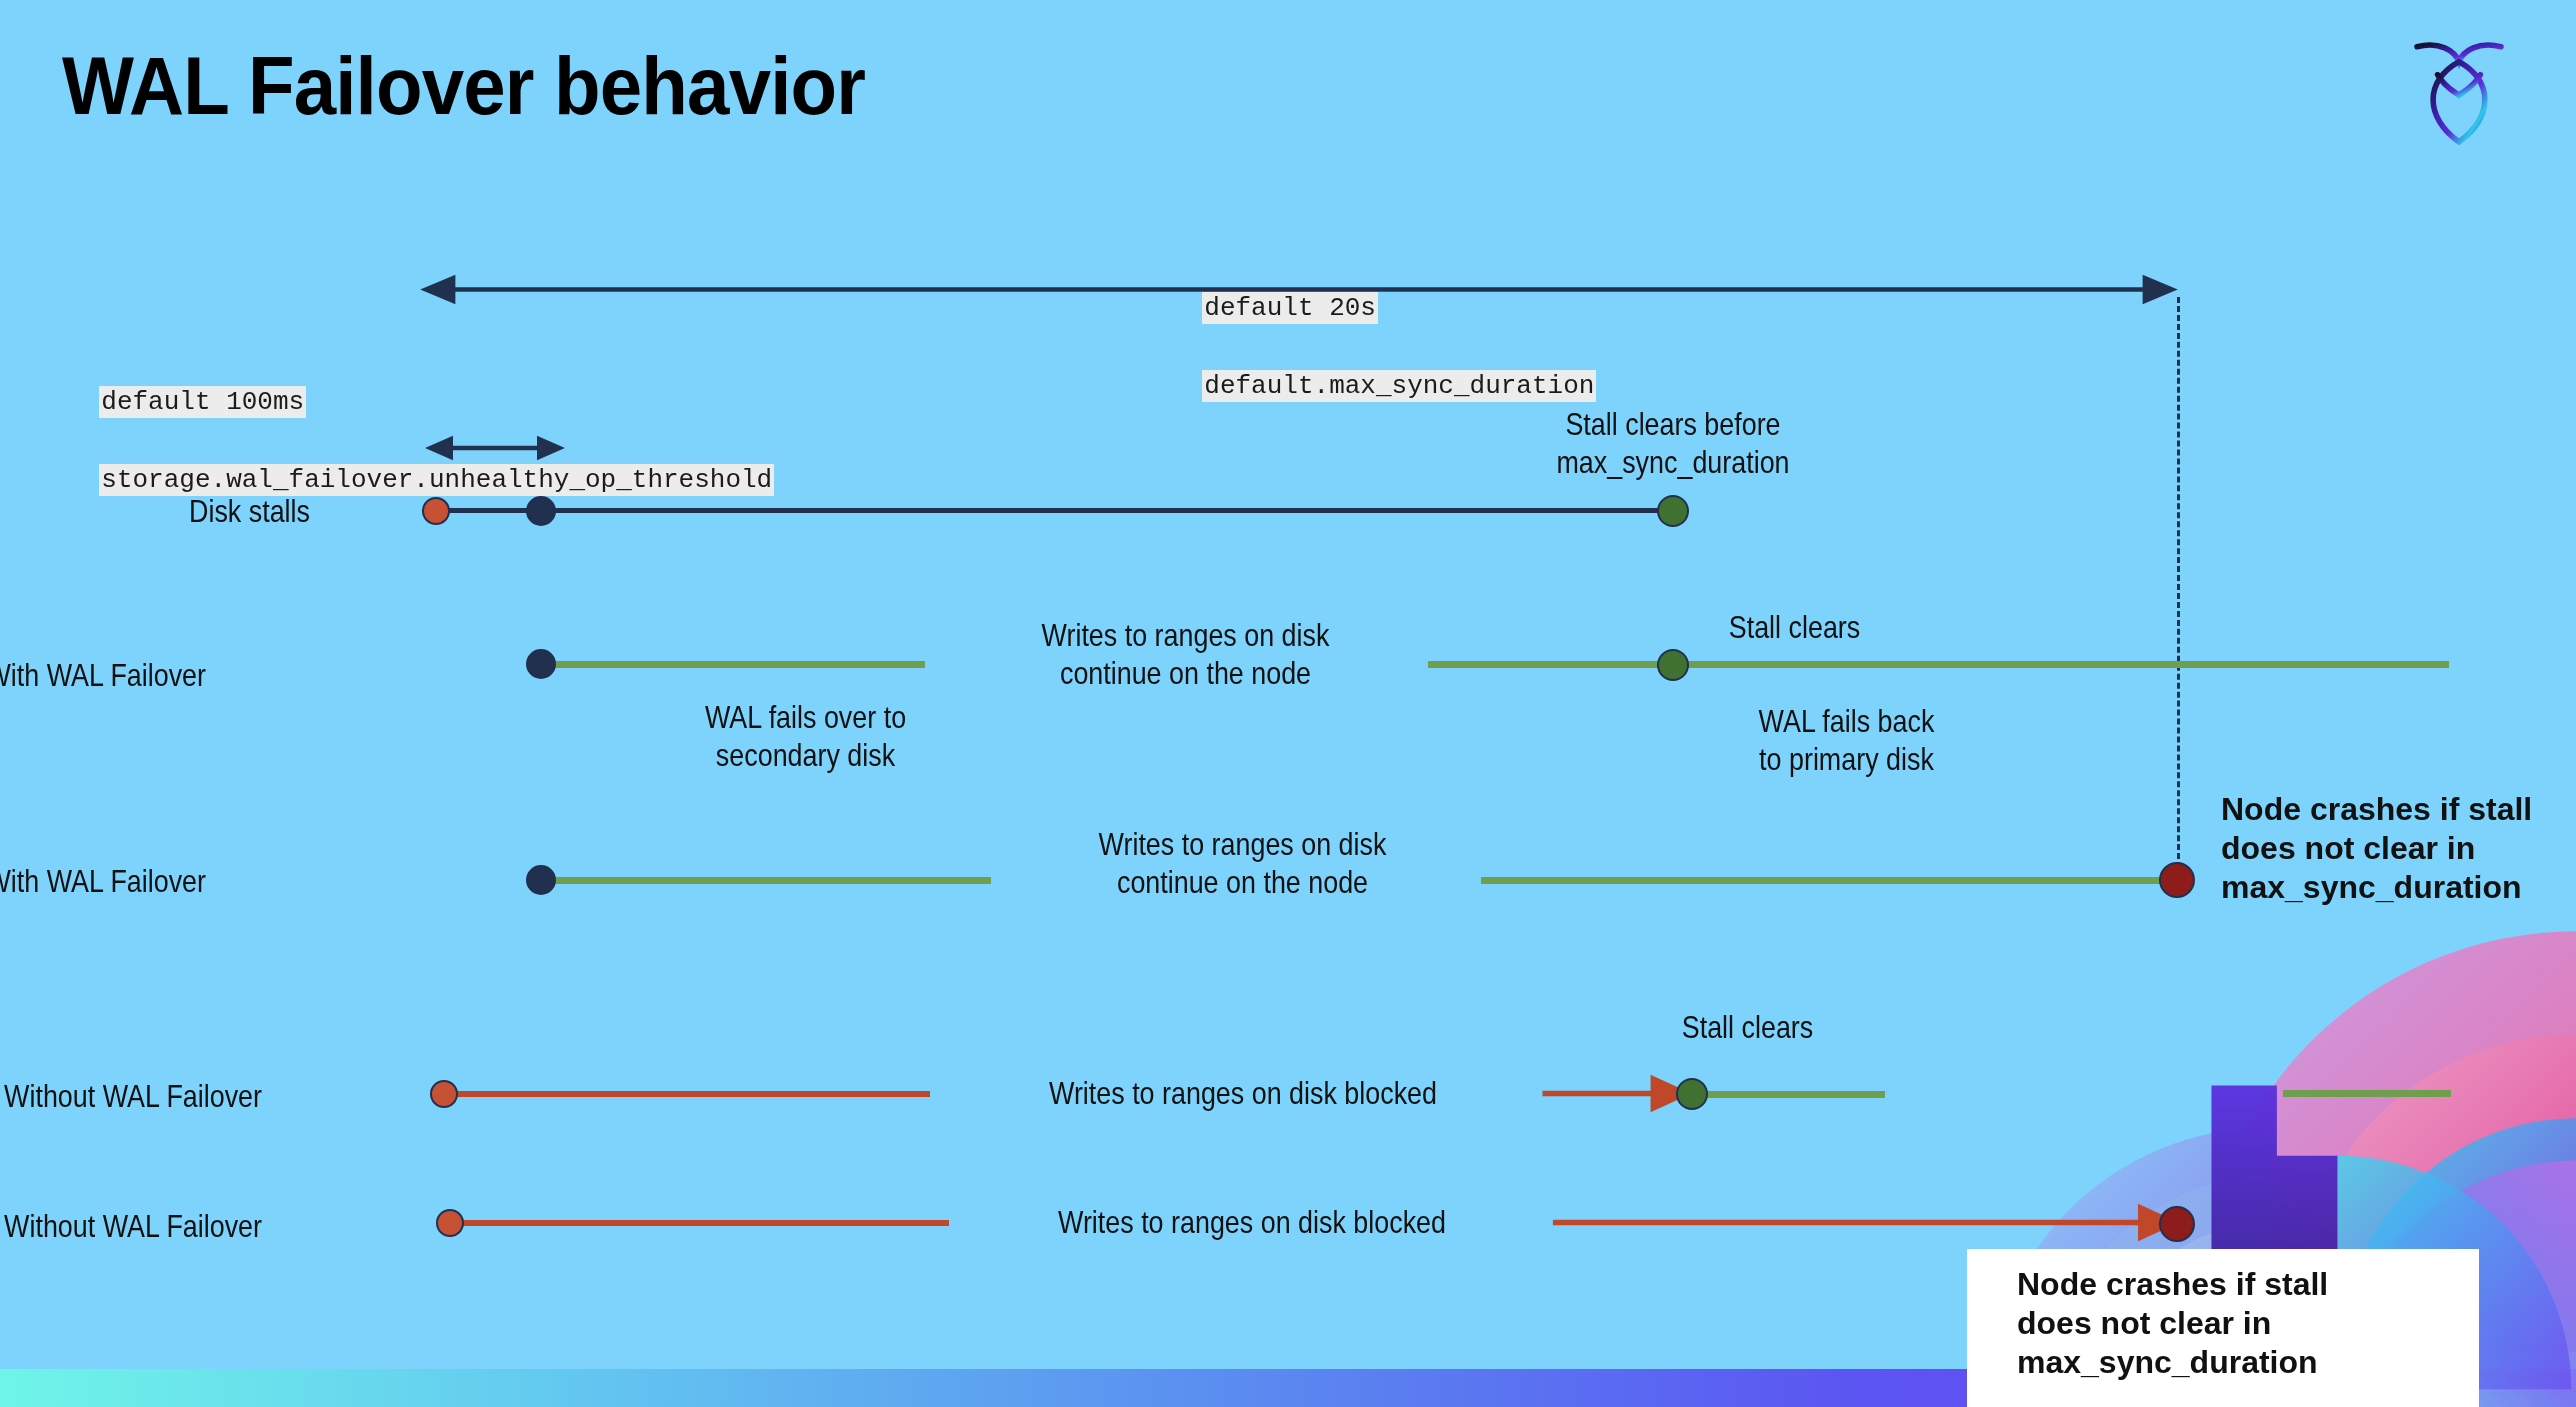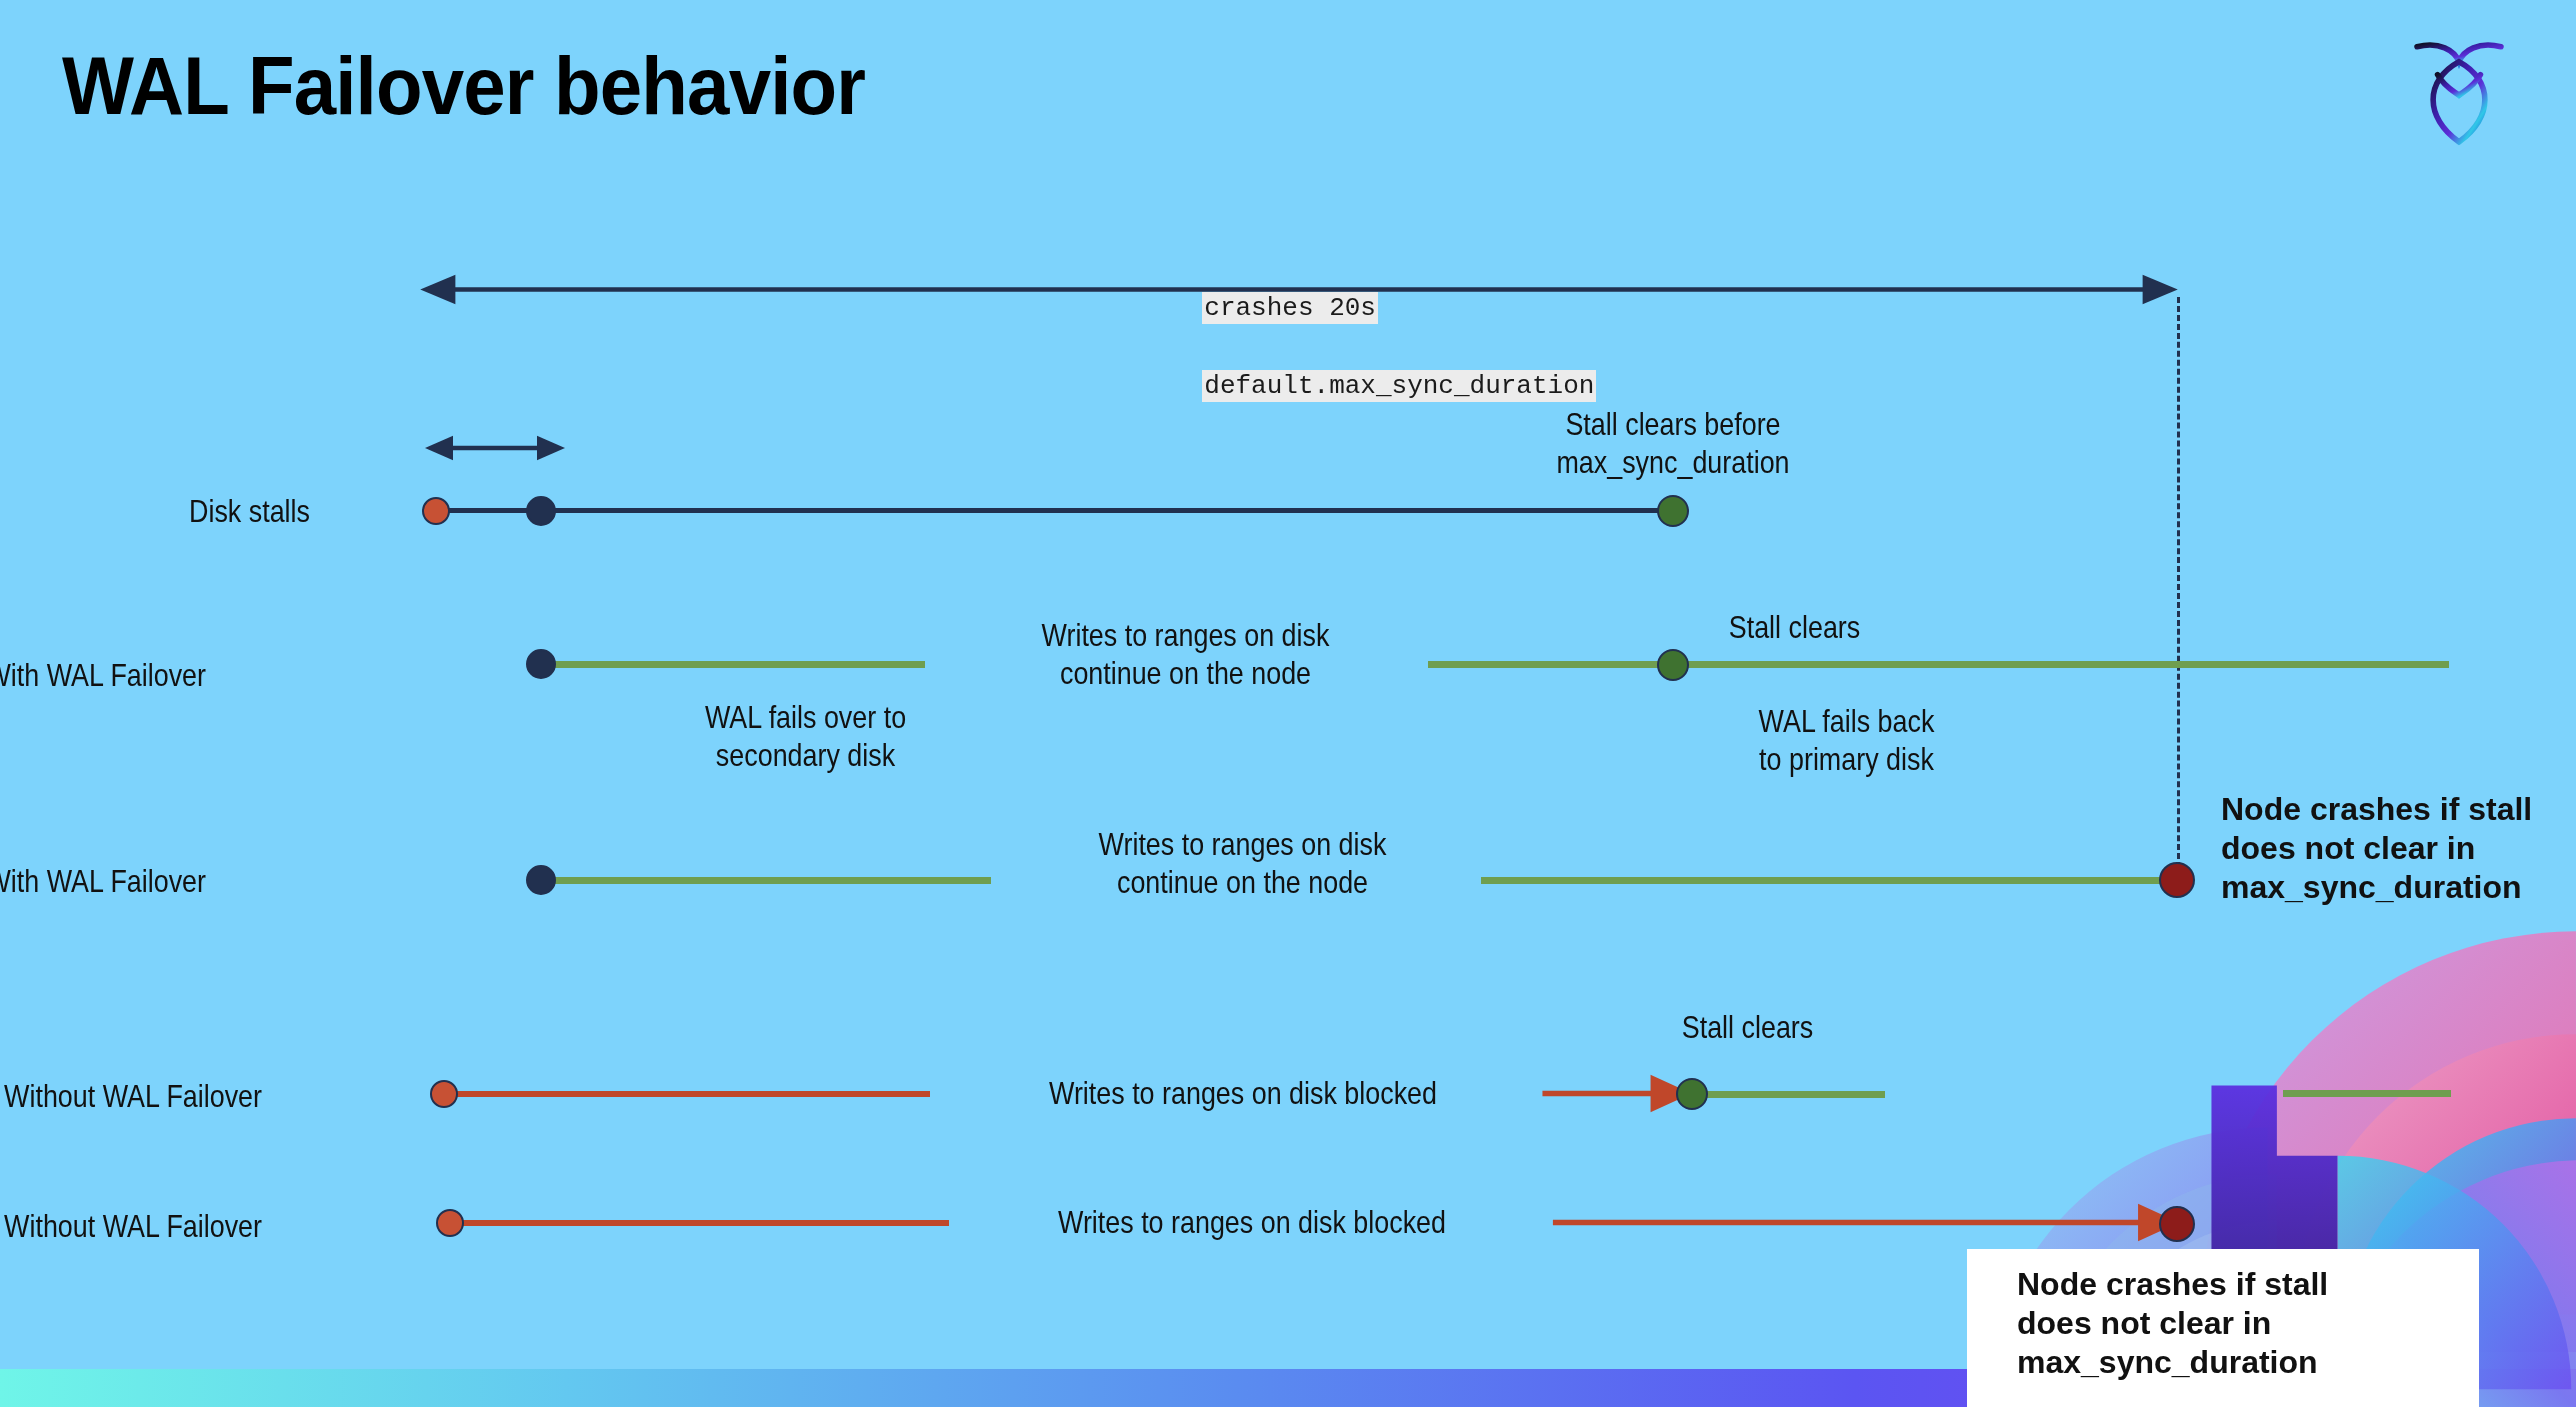--- a/index.html
+++ b/index.html
@@ -134,24 +134,28 @@
     </svg>
   </div>
 
   <svg class="arrow" style="left:411px;top:271px;" width="1776" height="37" viewBox="0 0 1900 40">
     <line x1="30" y1="20" x2="1875" y2="20" stroke="#21304f" stroke-width="5"></line>
     <polygon points="0,20 38,4 38,36" fill="#21304f"></polygon>
     <polygon points="1900,20 1862,4 1862,36" fill="#21304f"></polygon>
   </svg>
 
   <div class="code" style="left:1140px;top:250px;">
-    <span>crashes 20s</span><br>
+    <span>default 20s</span><br>
     <span>default.max_sync_duration</span>
   </div>
 
+  <div class="code" style="left:37px;top:344px;">
+    <span>default 100ms</span><br>
+    <span>storage.wal_failover.unhealthy_op_threshold</span>
+  </div>
 
   <svg class="arrow" style="left:425px;top:432px;" width="140" height="32" viewBox="0 0 150 34">
     <line x1="22" y1="17" x2="128" y2="17" stroke="#21304f" stroke-width="5"></line>
     <polygon points="0,17 30,4 30,30" fill="#21304f"></polygon>
     <polygon points="150,17 120,4 120,30" fill="#21304f"></polygon>
   </svg>
 
   <div class="dashv" style="left:2177px;top:297px;height:580px;"></div>
 
   <div class="lbl rt" style="right:2266px;top:493px;width:430px;">Disk stalls</div>

